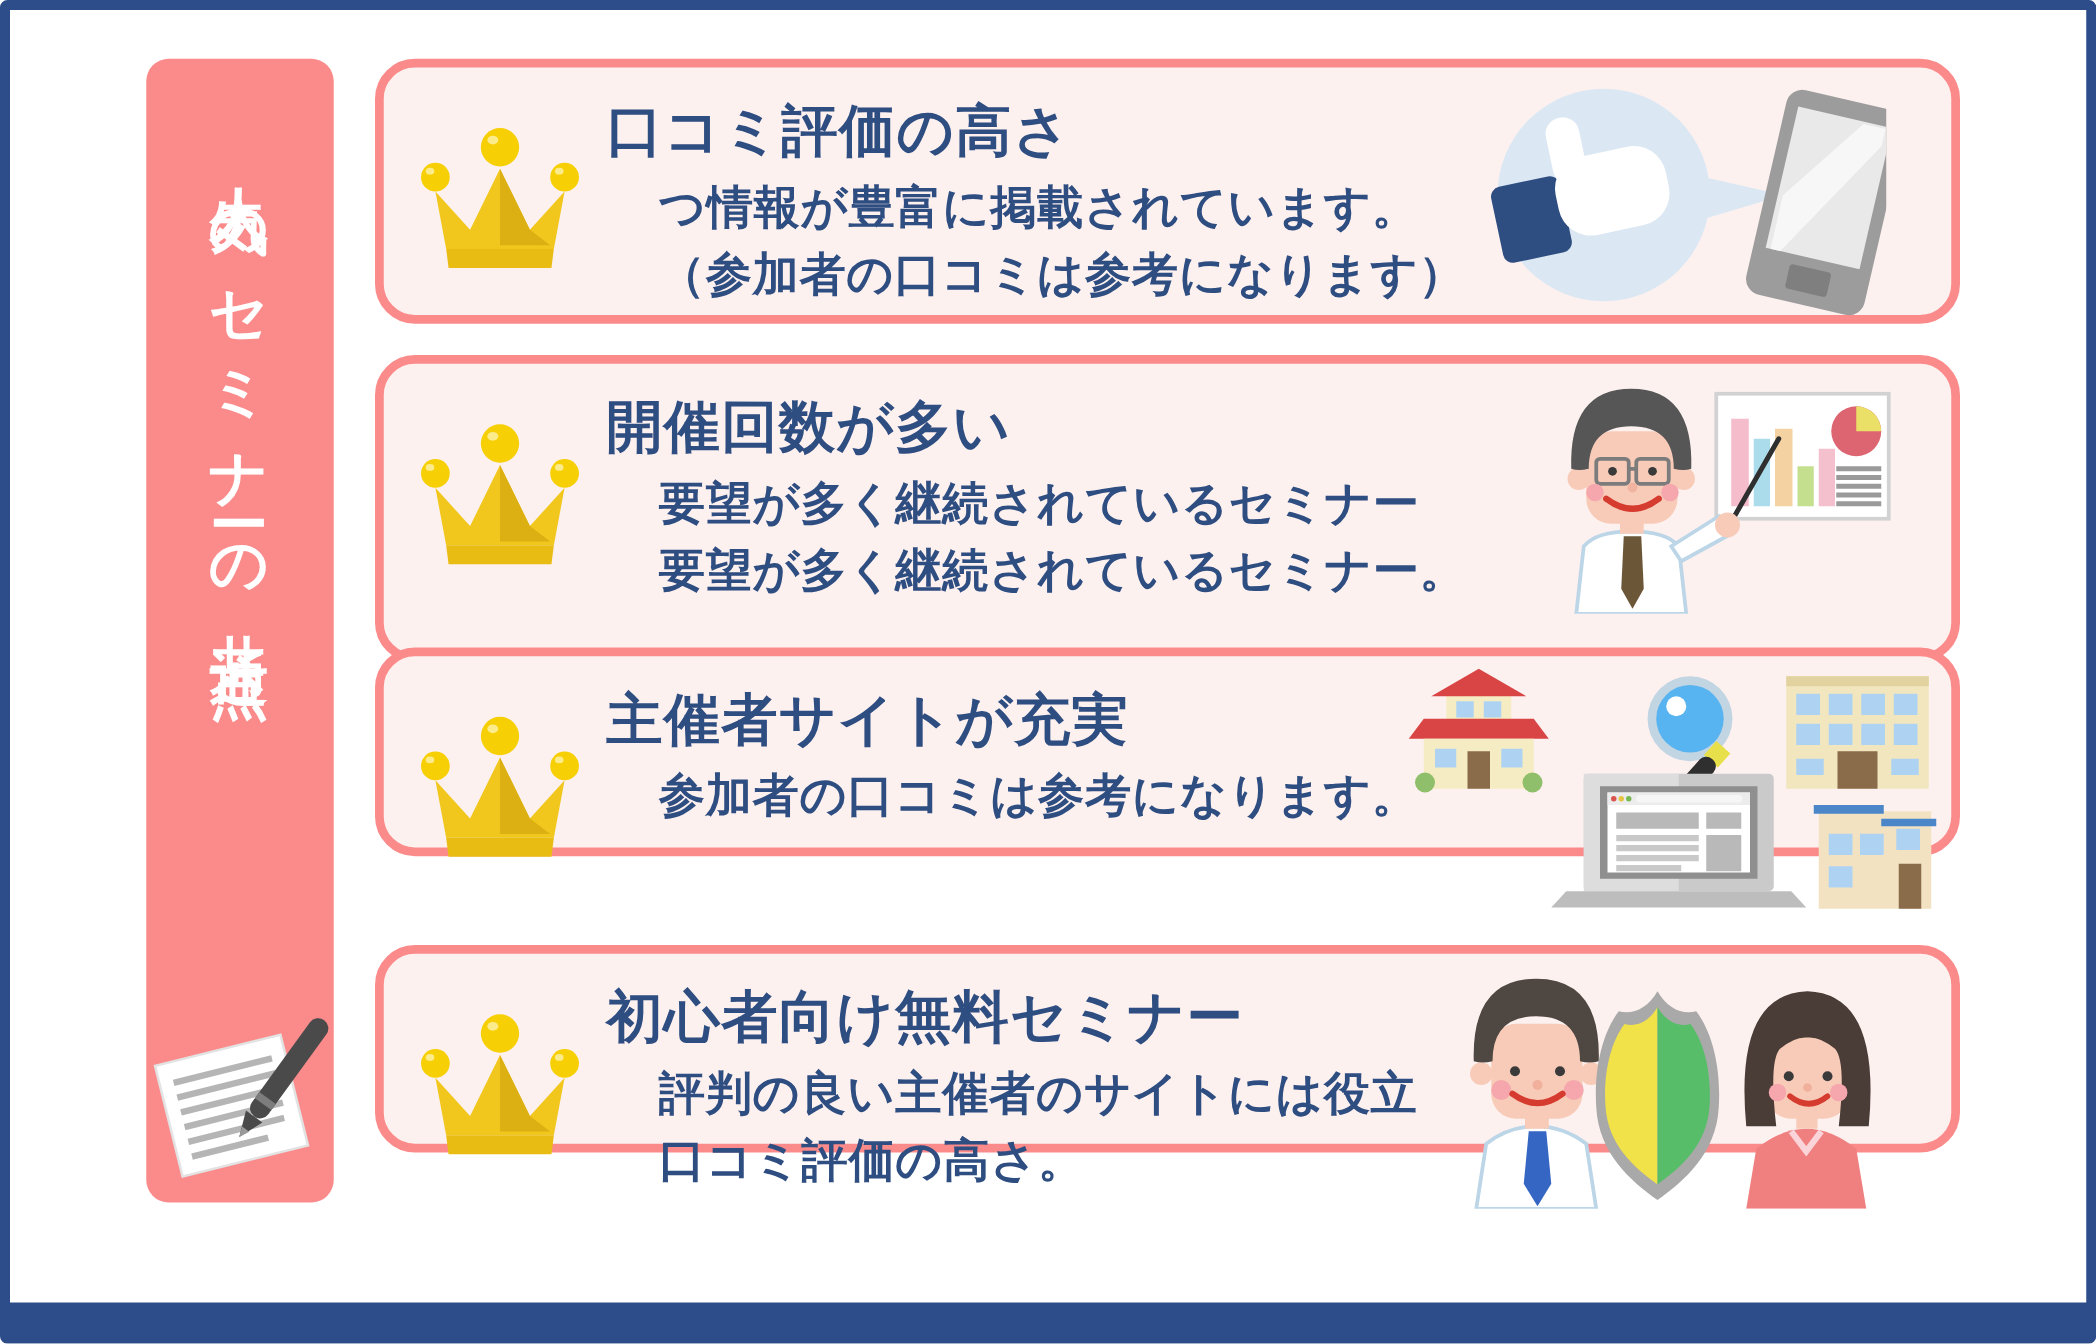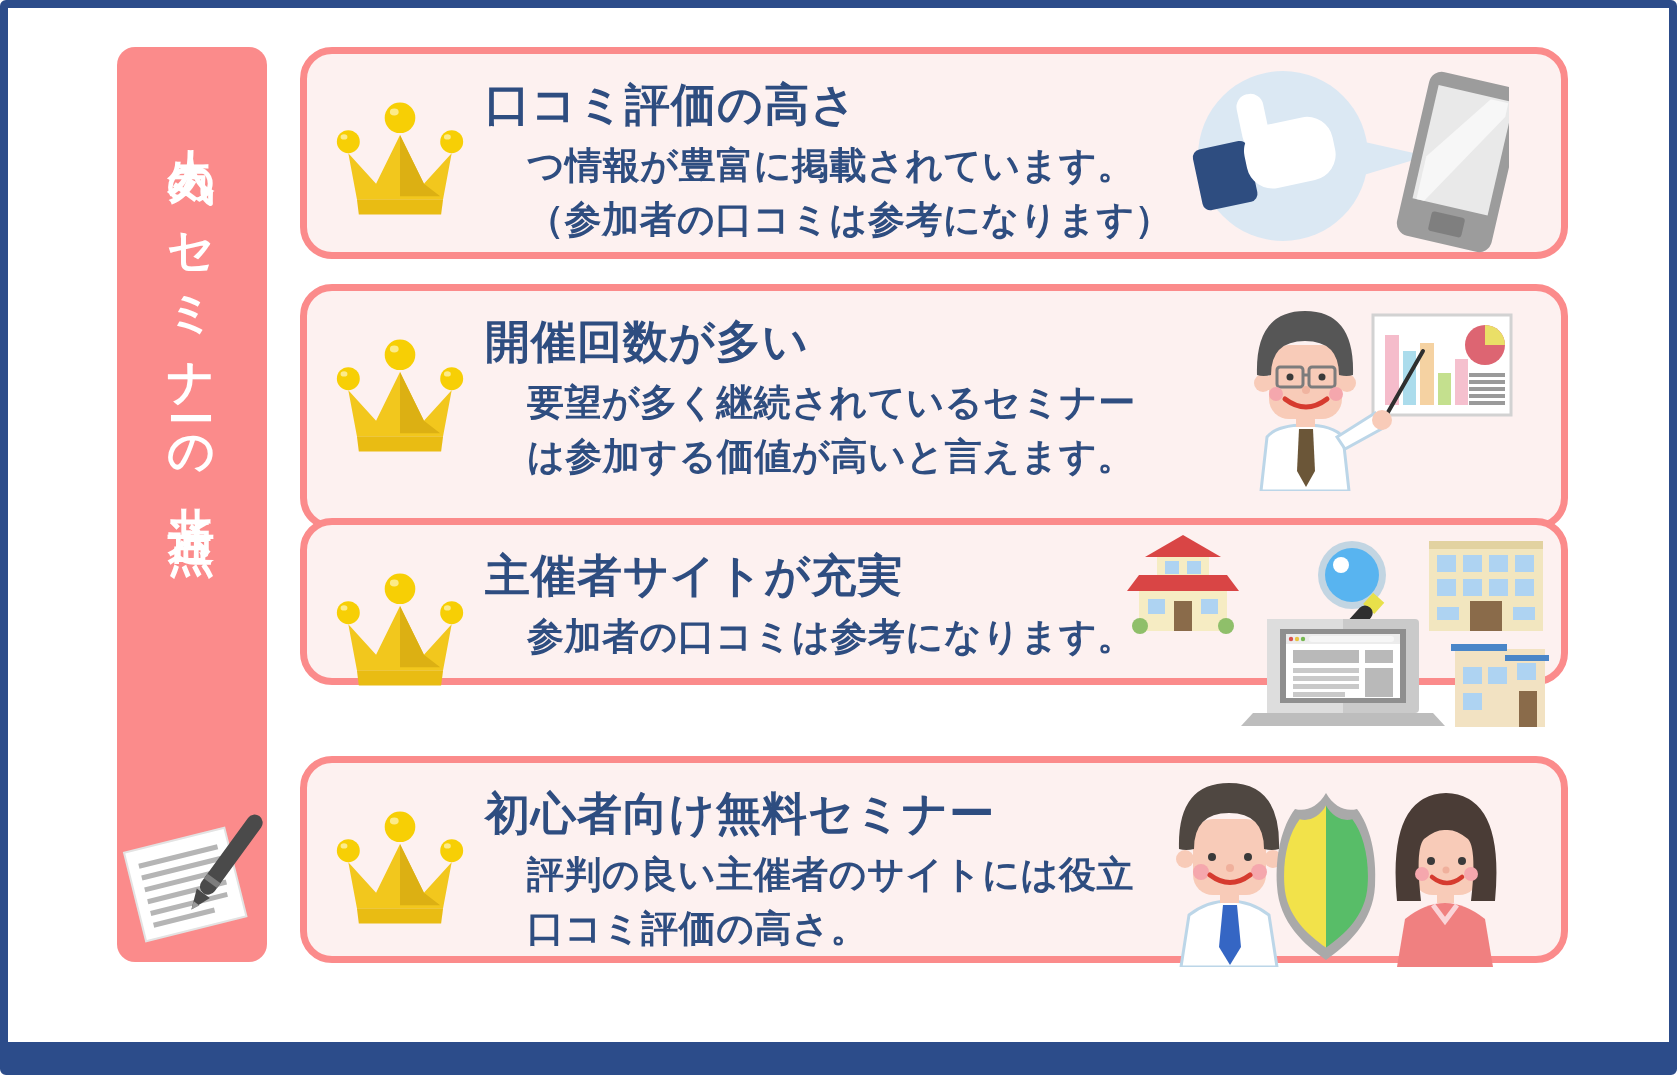--- a/index.html
+++ b/index.html
@@ -10,21 +10,21 @@
   .banner{position:absolute;left:117px;top:47px;width:150px;height:915px;background:#fb8b8b;border-radius:18px;}
   .banner-title{position:absolute;top:66px;left:50%;transform:translateX(-50%);
     writing-mode:vertical-rl;text-orientation:mixed;
     color:#ffffff;font-size:47px;font-weight:800;letter-spacing:11px;white-space:nowrap;}
   .memo{position:absolute;left:50%;bottom:14px;transform:translateX(-50%);width:152px;height:152px;}
   
   .card{position:absolute;left:300px;width:1268px;background:#fdf1f0;border:7px solid #fb8b8b;border-radius:32px;box-sizing:border-box;}
   .card1{top:47px;height:212px}
   .card2{top:284px;height:246px}
   .card3{top:518px;height:167px}
-  .card4{top:756px;height:207px}
+  .card4{top:756px;height:166px}
   .crown{position:absolute;left:26px;top:44px;width:134px;height:120px;}
   .card-text{position:absolute;left:178px;top:24px;}
   .card-title{font-size:45px;font-weight:800;color:#2e4d80;letter-spacing:1px;line-height:1.18;}
   .card-desc{margin:8px 0 0 42px;font-size:37px;font-weight:700;color:#2e4d80;line-height:1.46;letter-spacing:0.5px;}
   .illo{position:absolute;}
   .illo1{right:52px;top:12px;width:364px;height:188px;}
   .illo2{right:46px;top:8px;width:288px;height:192px;}
   .illo3{right:10px;top:4px;width:432px;height:200px;}
   .illo4{right:58px;top:6px;width:352px;height:198px;}
 </style>
@@ -103,21 +103,21 @@
   </div>
 
   <div class="card card2">
     <svg class="crown" viewBox="0 0 140 122">
         <use href="#crown-def"></use>
       </svg>
     <div class="card-text">
       <div class="card-title">開催回数が多い</div>
       <div class="card-desc">
         <div>要望が多く継続されているセミナー</div>
-        <div>は参加する価値が高いと言えます。</div>
+        <div>要望が多く継続されているセミナー。</div>
 
       </div>
     </div>
     <svg class="illo illo2" viewBox="0 0 288 192">
       <g>
         <rect x="146" y="16" width="138" height="100" fill="#ffffff" stroke="#d2d2d2" stroke-width="3"></rect>
         <rect x="158" y="36" width="14" height="70" fill="#f5bccb"></rect>
         <rect x="176" y="52" width="13" height="54" fill="#abdcec"></rect>
         <rect x="193" y="44" width="14" height="62" fill="#f5d2a2"></rect>
         <rect x="211" y="74" width="13" height="32" fill="#c4e08e"></rect>

